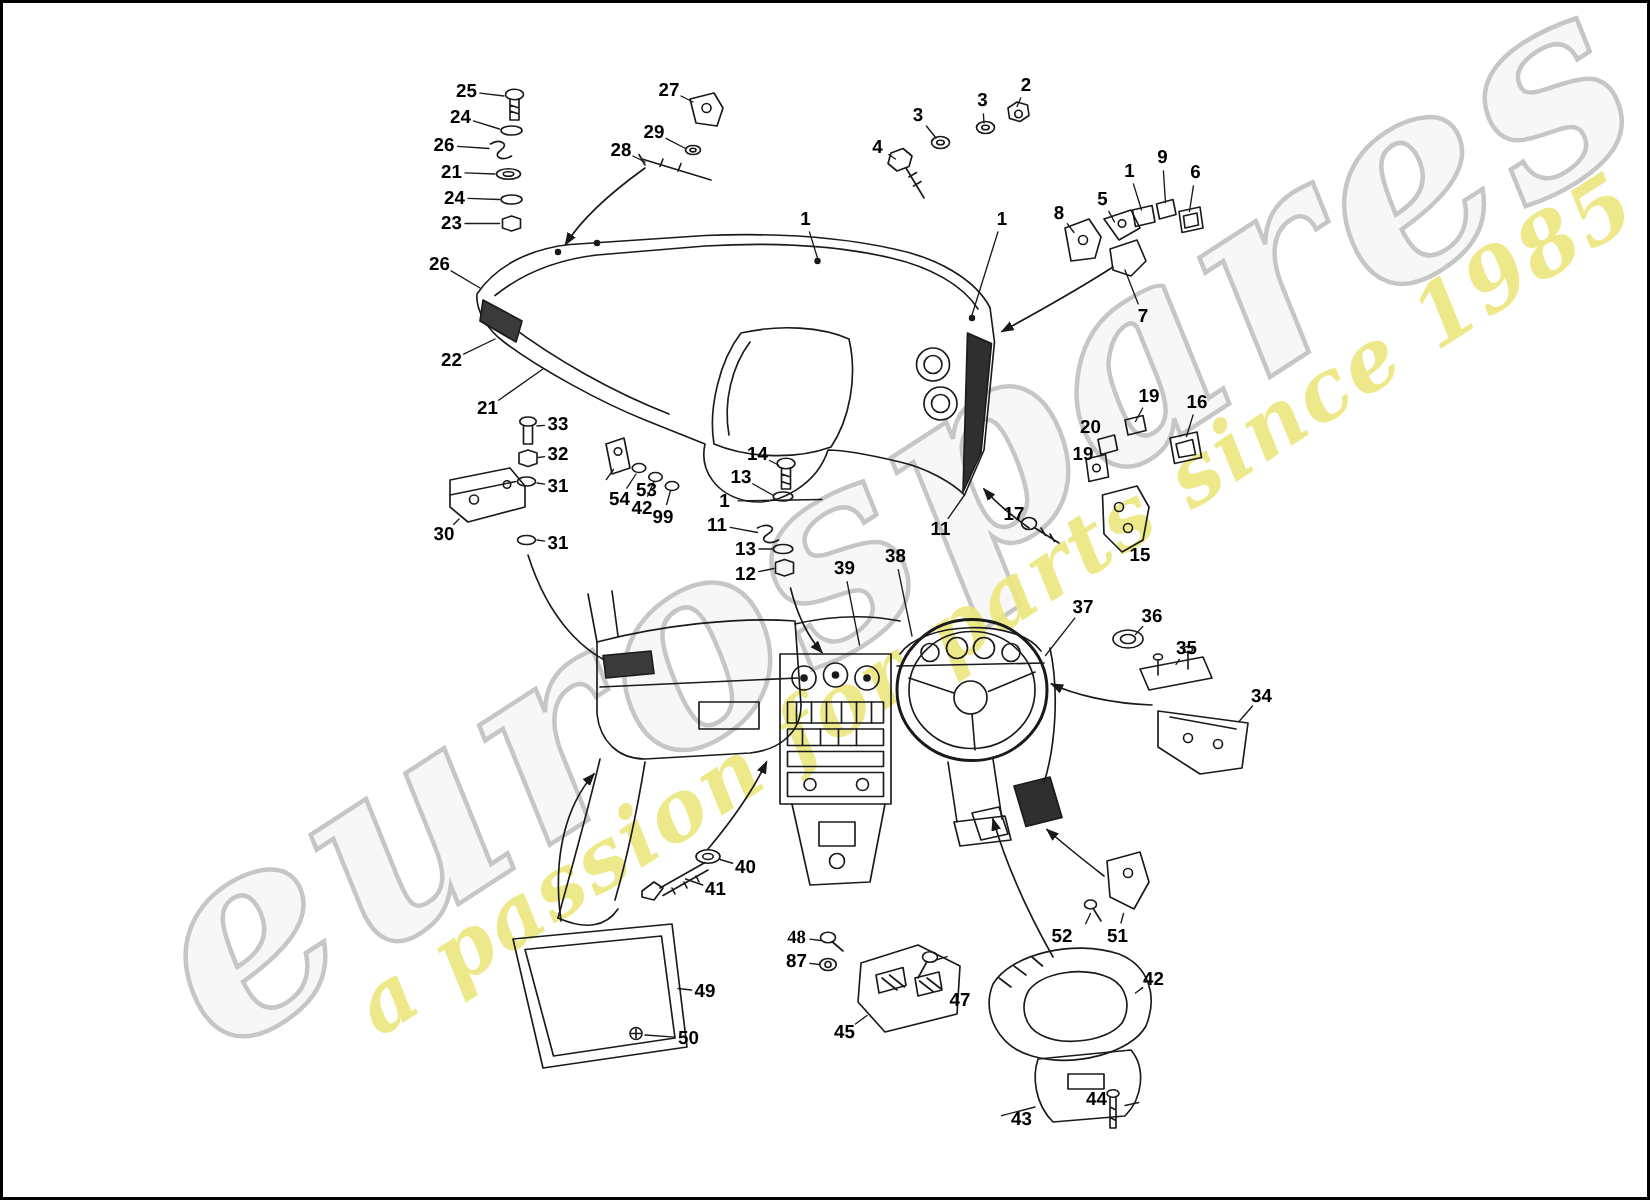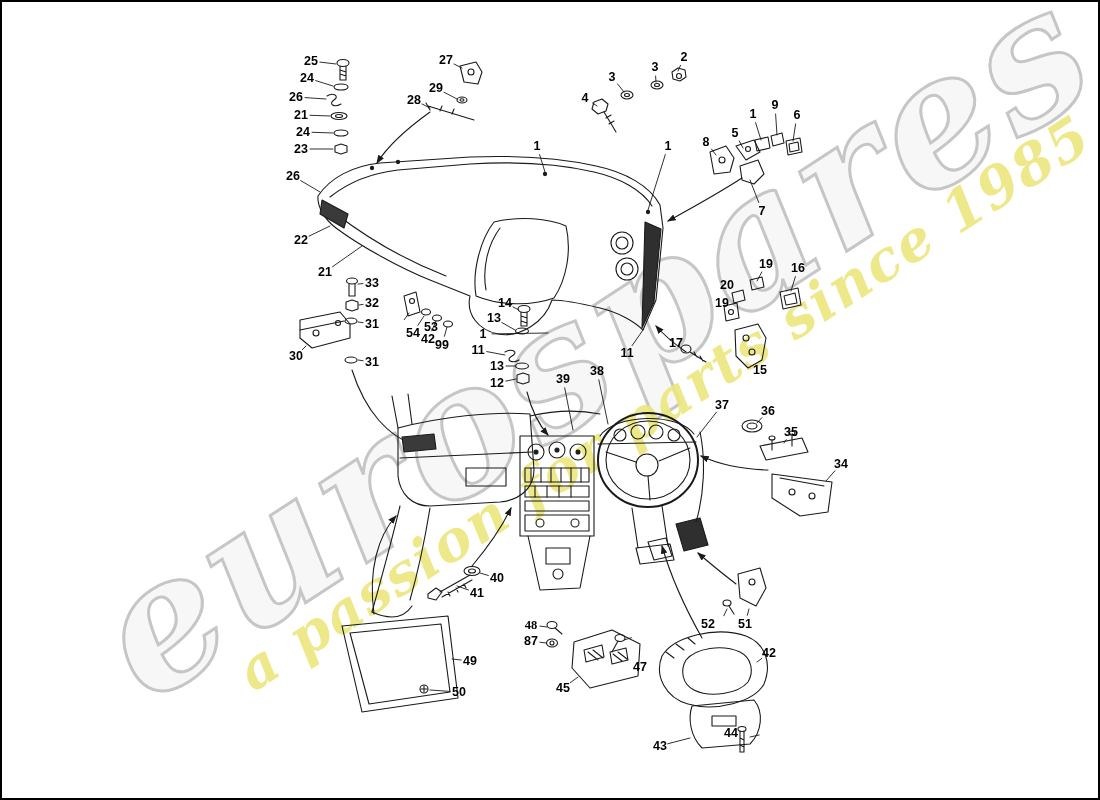--- a/index.html
+++ b/index.html
@@ -397,15 +397,15 @@
     <div class="callout" style="left: 477px; top: 593px;">41</div>
     <div class="callout" style="left: 531px; top: 625px; font-family: Liberation Serif, serif;">48</div>
     <div class="callout" style="left: 531px; top: 641px;">87</div>
     <div class="callout" style="left: 640px; top: 635px; margin-top: 32px;">47</div>
     <div class="callout" style="left: 563px; top: 688px;">45</div>
     <div class="callout" style="left: 470px; top: 661px;">49</div>
     <div class="callout" style="left: 459px; top: 692px;">50</div>
     <div class="callout" style="left: 708px; top: 624px;">52</div>
     <div class="callout" style="left: 745px; top: 624px;">51</div>
     <div class="callout" style="left: 769px; top: 653px;">42</div>
-    <div class="callout" style="left: 660px; top: 746px;">43</div>
+    <div class="callout" style="left: 681px; top: 746px;">43</div>
     <div class="callout" style="left: 731px; top: 733px;">44</div>
   </div>
 
 </body></html>

